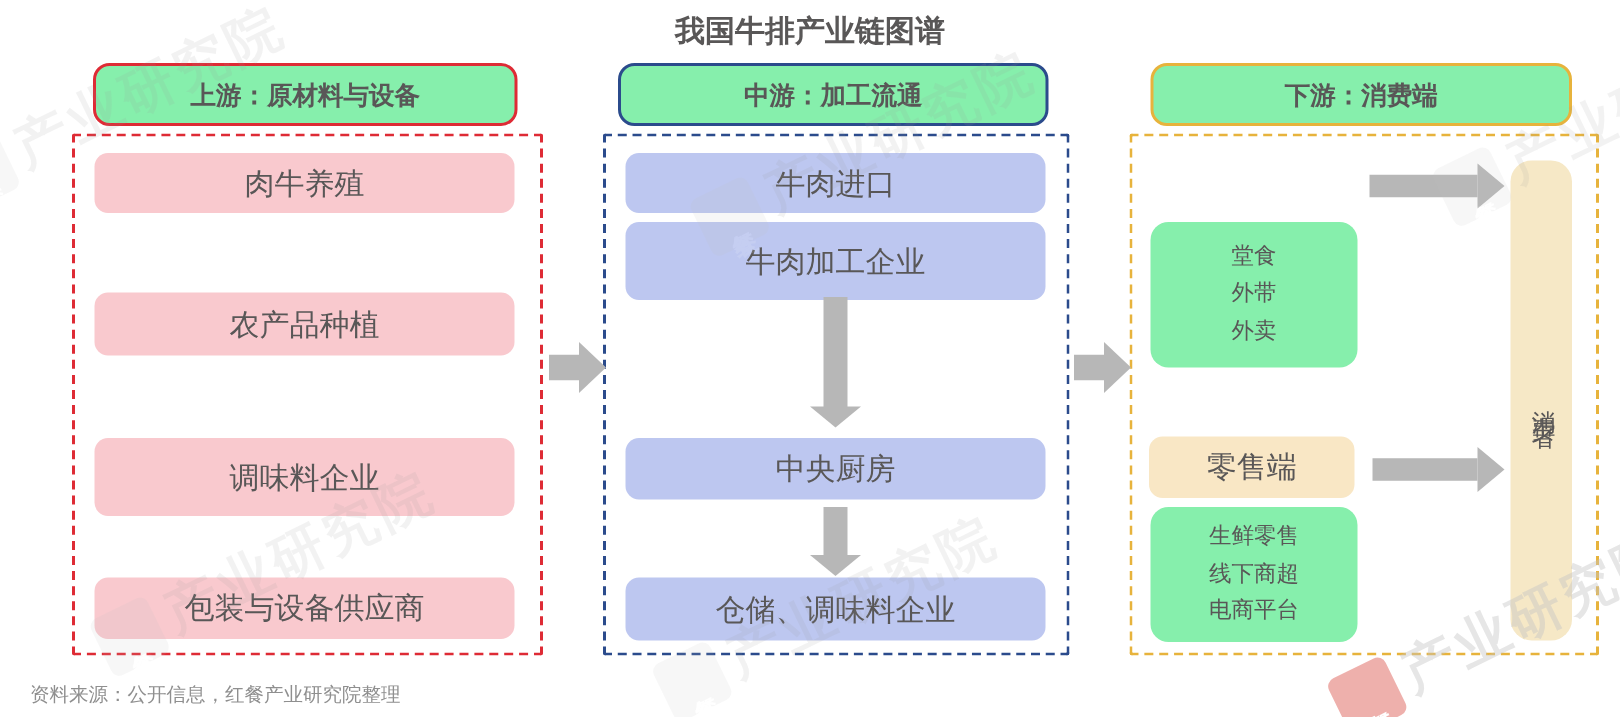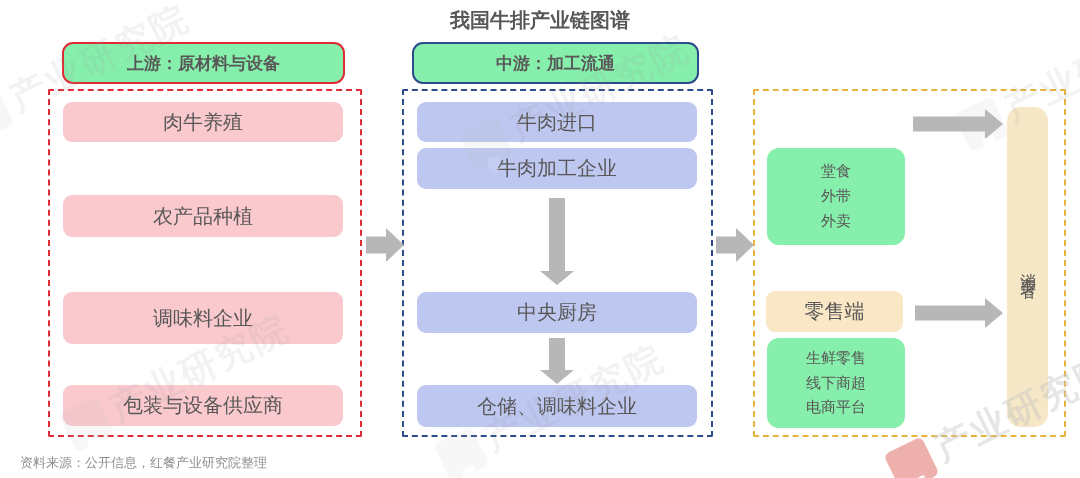--- a/index.html
+++ b/index.html
@@ -89,37 +89,38 @@
   <div class="node pink" style="left:63px;top:385px;width:280px;height:41px;">包装与设备供应商</div>
 
   <div class="ar" style="left:366px;top:227px;width:38px;height:35px;">
     <span class="body" style="width:20px;height:17px;"></span>
     <span class="head" style="border-top-width:17px;border-bottom-width:17px;"></span>
   </div>
 
   <div class="hdr navy" style="left:412px;top:42px;width:287px;">中游：加工流通</div>
   <div class="dash navy" style="left:402px;top:89px;width:311px;height:348px;"></div>
   <div class="node blue" style="left:417px;top:102px;width:280px;height:40px;">牛肉进口</div>
-  <div class="node blue" style="left:417px;top:148px;width:280px;height:41px;">牛肉加工企业</div>
+  <div class="node blue" style="left:417px;top:148px;width:280px;height:52px;">牛肉加工企业</div>
   <div class="ad" style="left:540px;top:198px;width:34px;height:87px;">
     <span class="body" style="height:74px;"></span>
     <span class="head"></span>
   </div>
   <div class="node blue" style="left:417px;top:292px;width:280px;height:41px;">中央厨房</div>
   <div class="ad" style="left:540px;top:338px;width:34px;height:46px;">
     <span class="body" style="height:33px;"></span>
     <span class="head"></span>
   </div>
   <div class="node blue" style="left:417px;top:385px;width:280px;height:42px;">仓储、调味料企业</div>
 
   <div class="ar" style="left:716px;top:227px;width:38px;height:35px;">
     <span class="body" style="width:20px;height:17px;"></span>
     <span class="head" style="border-top-width:17px;border-bottom-width:17px;"></span>
   </div>
 
+  <div class="hdr gold" style="left:767px;top:42px;width:281px;">下游：消费端</div>
   <div class="dash gold" style="left:753px;top:89px;width:313px;height:348px;"></div>
 
   <div class="node cream" style="left:767px;top:148px;width:138px;height:97px;">
     <span>堂食</span>
     <span>外带</span>
     <span>外卖</span>
   </div>
   <div class="ar" style="left:913px;top:109px;width:90px;height:30px;">
     <span class="body" style="width:72px;"></span>
     <span class="head"></span>

